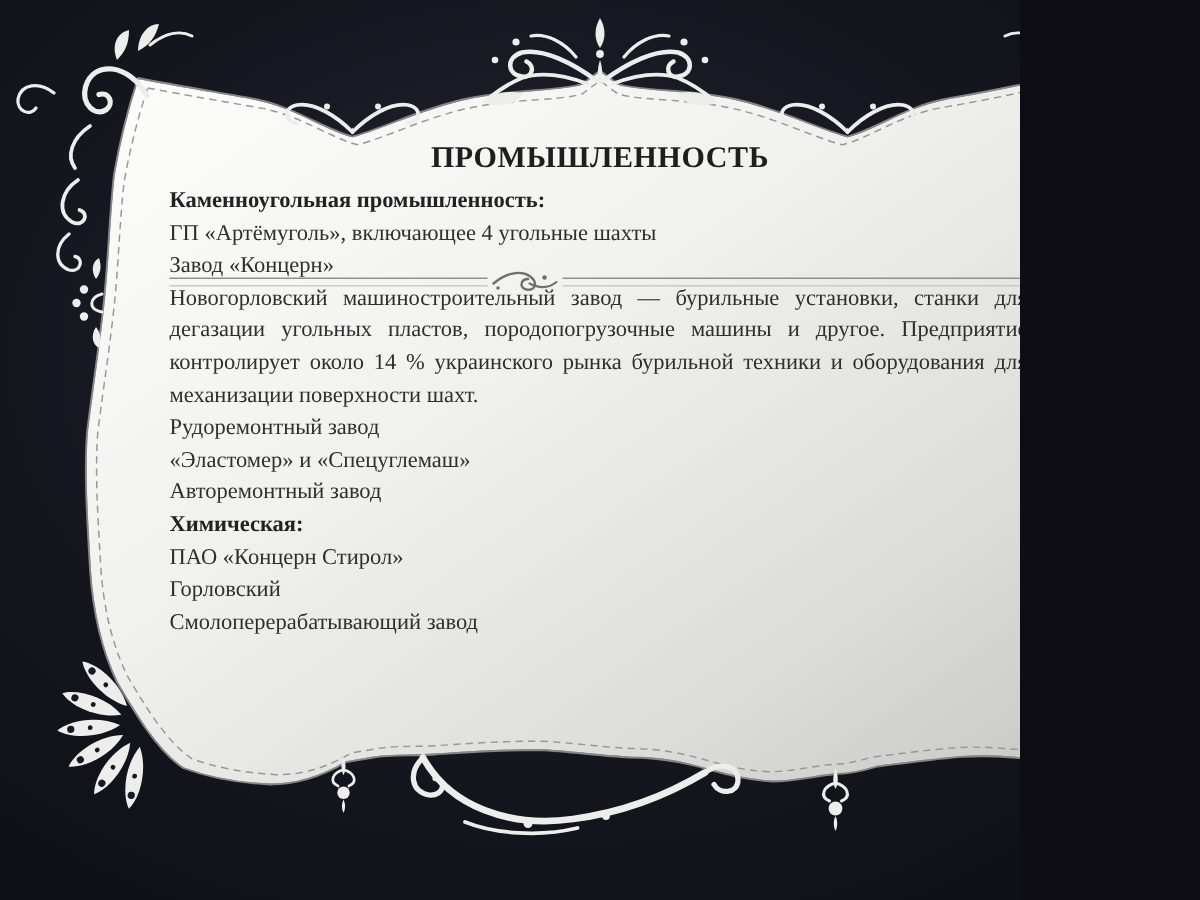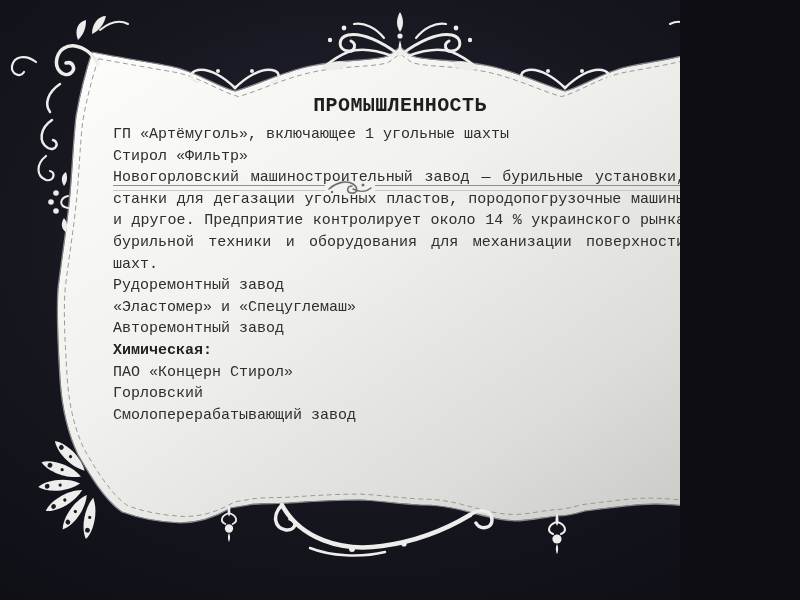--- a/index.html
+++ b/index.html
@@ -1,17 +1,17 @@
 <!DOCTYPE html>
 <html><head>
 <meta charset="utf-8">
 <style>
   html,body{margin:0;padding:0;background:#0d0d13;}
   .stage{position:relative;width:680px;height:600px;overflow:hidden;
-         font-family:Liberation Mono, monospace;background:#f9a8d4;}
+         font-family:Liberation Serif, serif;background:#f9a8d4;}
   svg.layer{position:absolute;left:0;top:0;width:800px;height:600px;}
   svg.fg{pointer-events:none;}
   .orn{fill:#ededeb;stroke:none;}
   .orns{fill:none;stroke:#ededeb;stroke-linecap:round;}
   .hole{fill:#191922;}
   .title{position:absolute;left:60px;top:94px;width:680px;text-align:center;
          font-size:20px;font-weight:bold;letter-spacing:0.4px;color:#1e1e1e;}
   .textblock{position:absolute;left:113px;top:124px;width:572px;
              font-size:15px;line-height:21.6px;color:#2e2e2e;}
   .ln{margin:0;}
@@ -44,22 +44,23 @@
       </linearGradient>
       <path id="panelPath" d="M 92,52 C 118,57 148,62 170,66 C 196,71 216,86 235,91 C 254,86 282,72 310,66 C 342,59 372,61 388,56 L 400,47 L 412,56 C 428,61 458,59 490,66 C 518,72 546,86 565,91 C 584,86 604,71 630,66 C 652,62 682,57 706,50 C 713,72 714,92 711,116 C 707,150 702,176 699,205 C 710,226 722,252 730,286 C 738,320 741,356 739,396 C 738,422 737,432 734,444 C 729,470 718,492 699,503 C 693,506 684,506 675,505 C 650,503 640,504 585,511 C 575,514 566,516 558,516 C 545,517 530,521 515,521 C 495,520 480,515 465,511 C 450,507 435,505 420,505 C 400,504 380,501 360,500 C 330,500 305,502 290,503 C 275,504 260,503 249,505 C 243,506 237,507 231,508 C 214,518 198,523 180,523 C 158,522 138,518 122,512 C 104,500 88,472 78,455 C 68,434 62,410 60,380 C 58,345 56,316 58,288 C 62,256 66,231 69,203 C 72,176 73,141 76,116 C 80,93 86,70 92,52 Z"></path>
     </defs>
     <rect x="0" y="0" width="800" height="600" fill="url(#bgg)"></rect>
     <use href="#panelPath" fill="url(#pg)" stroke="#8a8a8e" stroke-width="1.2"></use>
   </svg>
 
   <div class="title">ПРОМЫШЛЕННОСТЬ</div>
 
   <div class="textblock">
-    <p class="ln">ГП «Артёмуголь», включающее 1 угольные шахты</p>
-    <p class="ln">Стирол «Фильтр»</p>
+    <p class="ln bold">Каменноугольная промышленность:</p>
+    <p class="ln">ГП «Артёмуголь», включающее 4 угольные шахты</p>
+    <p class="ln">Завод «Концерн»</p>
     <p class="ln just">Новогорловский машиностроительный завод — бурильные установки, станки для дегазации угольных пластов, породопогрузочные машины и другое. Предприятие контролирует около 14 % украинского рынка бурильной техники и оборудования для механизации поверхности шахт.</p>
     <p class="ln">Рудоремонтный завод</p>
     <p class="ln">«Эластомер» и «Спецуглемаш»</p>
     <p class="ln">Авторемонтный завод</p>
     <p class="ln bold">Химическая:</p>
     <p class="ln">ПАО «Концерн Стирол»</p>
     <p class="ln">Горловский</p>
     <p class="ln">Смолоперерабатывающий завод</p>
   </div>
 

